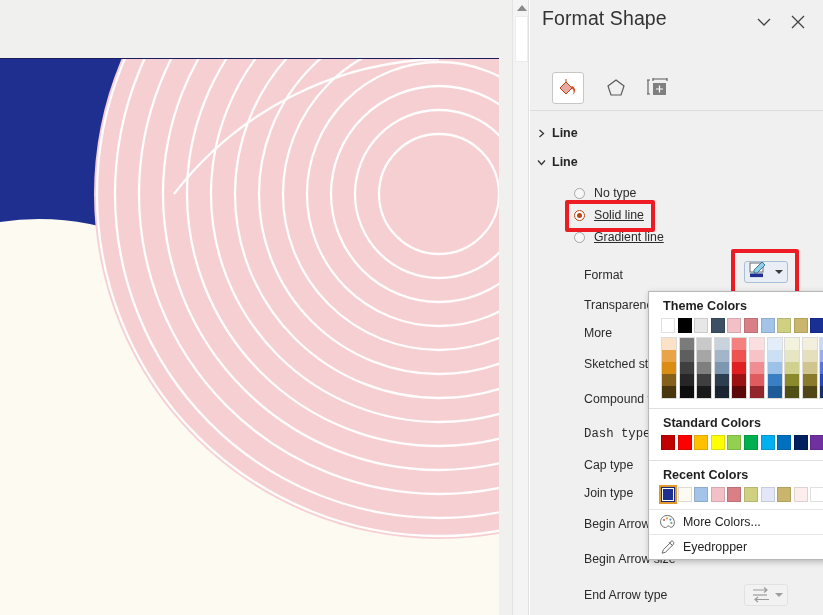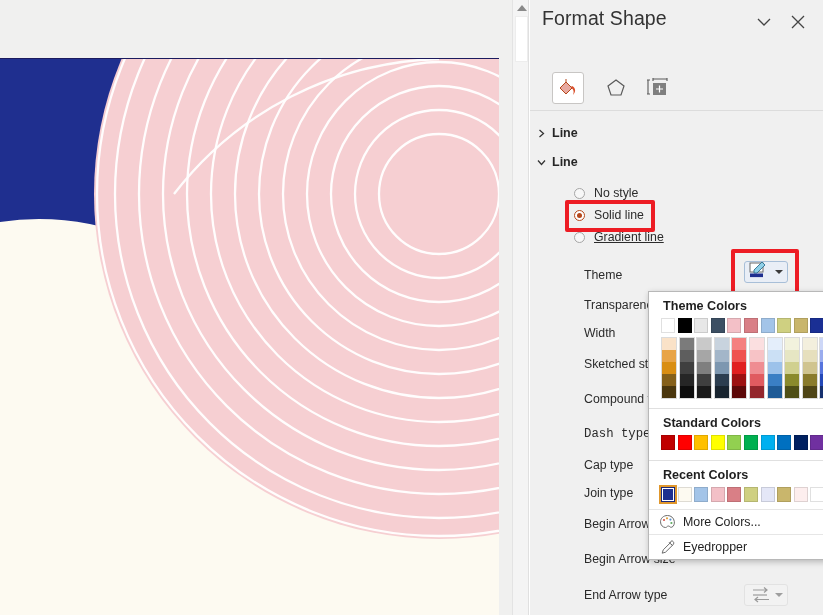--- a/index.html
+++ b/index.html
@@ -348,35 +348,35 @@
       <span class="chev">
         <svg width="11" height="11" viewBox="0 0 11 11">
           <path d="M2 3.5 L5.5 7.5 L9 3.5" fill="none" stroke="#333" stroke-width="1.25"></path>
         </svg>
       </span>
       <span>Line</span>
     </div>
 
     <div class="radio-row" id="radio-no-line">
       <span class="radio-mark"></span>
-      <span class="radio-label">No style</span>
+      <span class="radio-label">No type</span>
     </div>
     <div class="radio-row" id="radio-solid-line">
       <span class="radio-mark on"></span>
-      <span class="radio-label" style="">Solid line</span>
+      <span class="radio-label" style="text-decoration:underline">Solid line</span>
     </div>
     <div class="radio-row" id="radio-gradient-line">
       <span class="radio-mark"></span>
       <span class="radio-label" style="text-decoration:underline">Gradient line</span>
     </div>
   </div>
 
-  <div class="prop-label" style="top:268px;">Theme</div>
+  <div class="prop-label" style="top:268px;">Format</div>
   <div class="prop-label" style="top:298px;">Transparency</div>
-  <div class="prop-label" style="top:326px;">Width</div>
+  <div class="prop-label" style="top:326px;">More</div>
   <div class="prop-label" style="top:357px;">Sketched style</div>
   <div class="prop-label" style="top:392px;">Compound type</div>
   <div class="prop-label" style="top:427px;font-family:Liberation Mono, monospace;">Dash type</div>
   <div class="prop-label" style="top:458px;">Cap type</div>
   <div class="prop-label" style="top:486px;">Join type</div>
   <div class="prop-label" style="top:517px;">Begin Arrow type</div>
   <div class="prop-label" style="top:552px;">Begin Arrow size</div>
   <div class="prop-label" style="top:588px;">End Arrow type</div>
 
   <div id="color-button">

